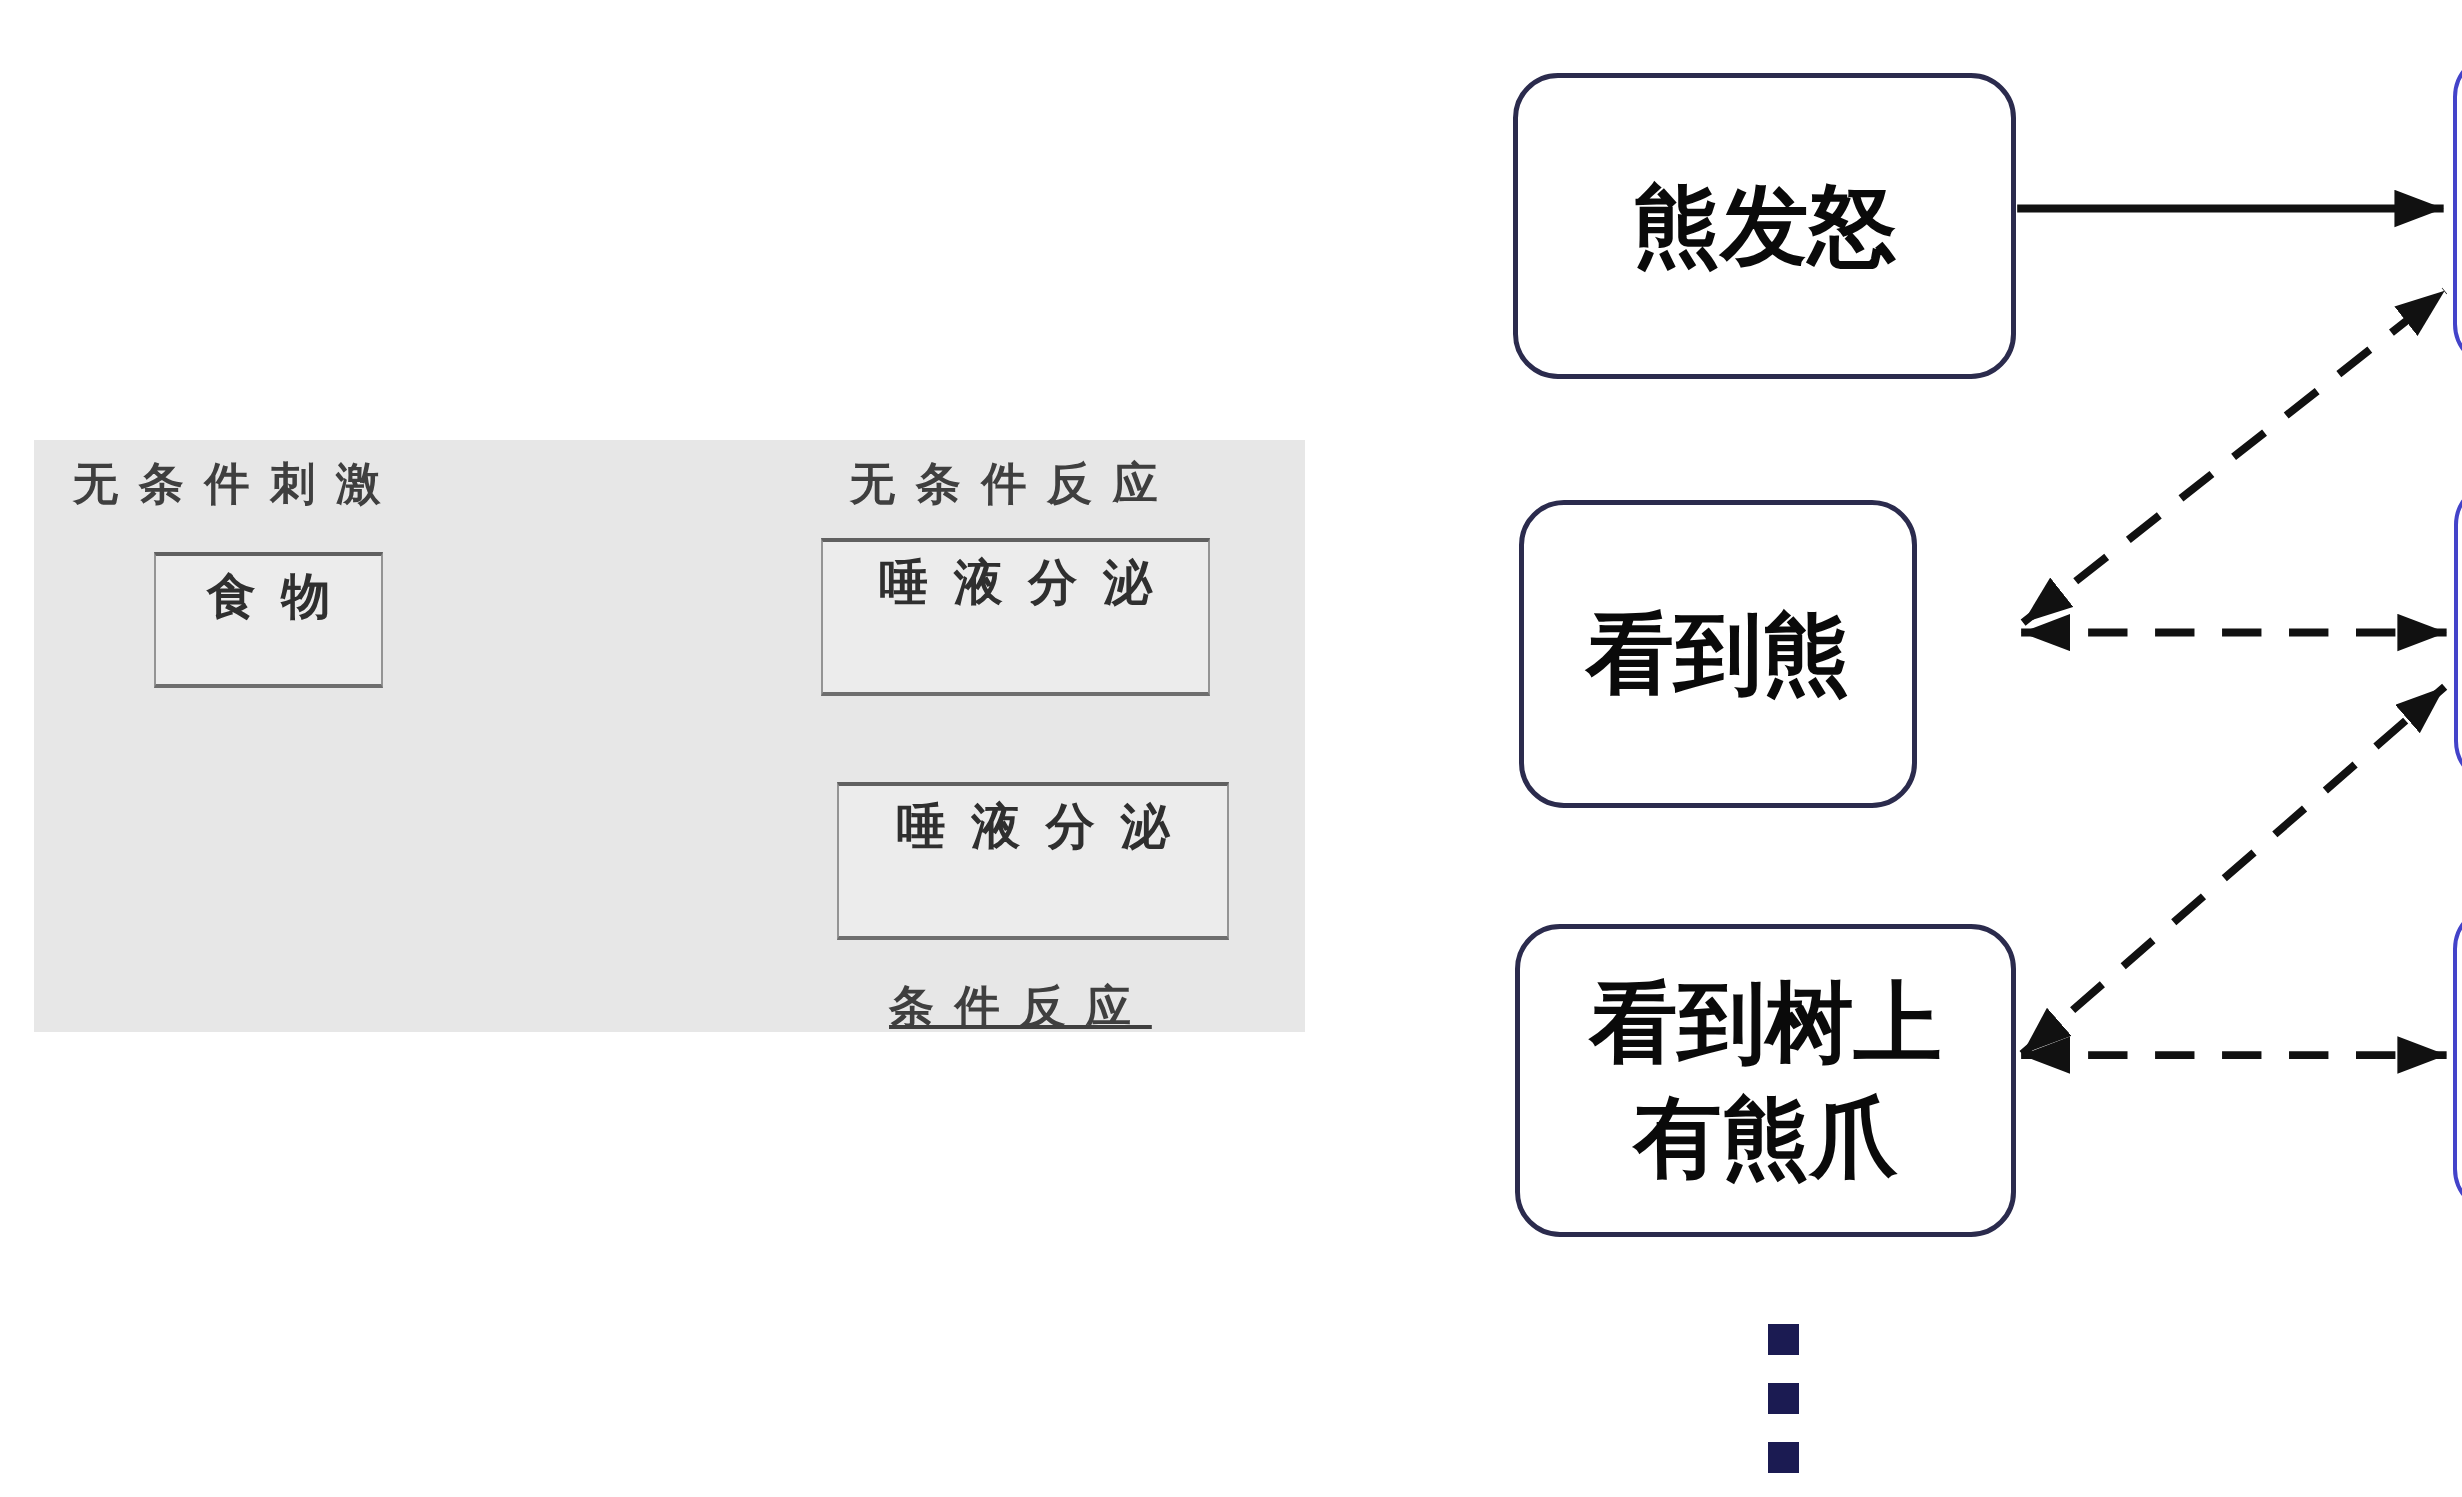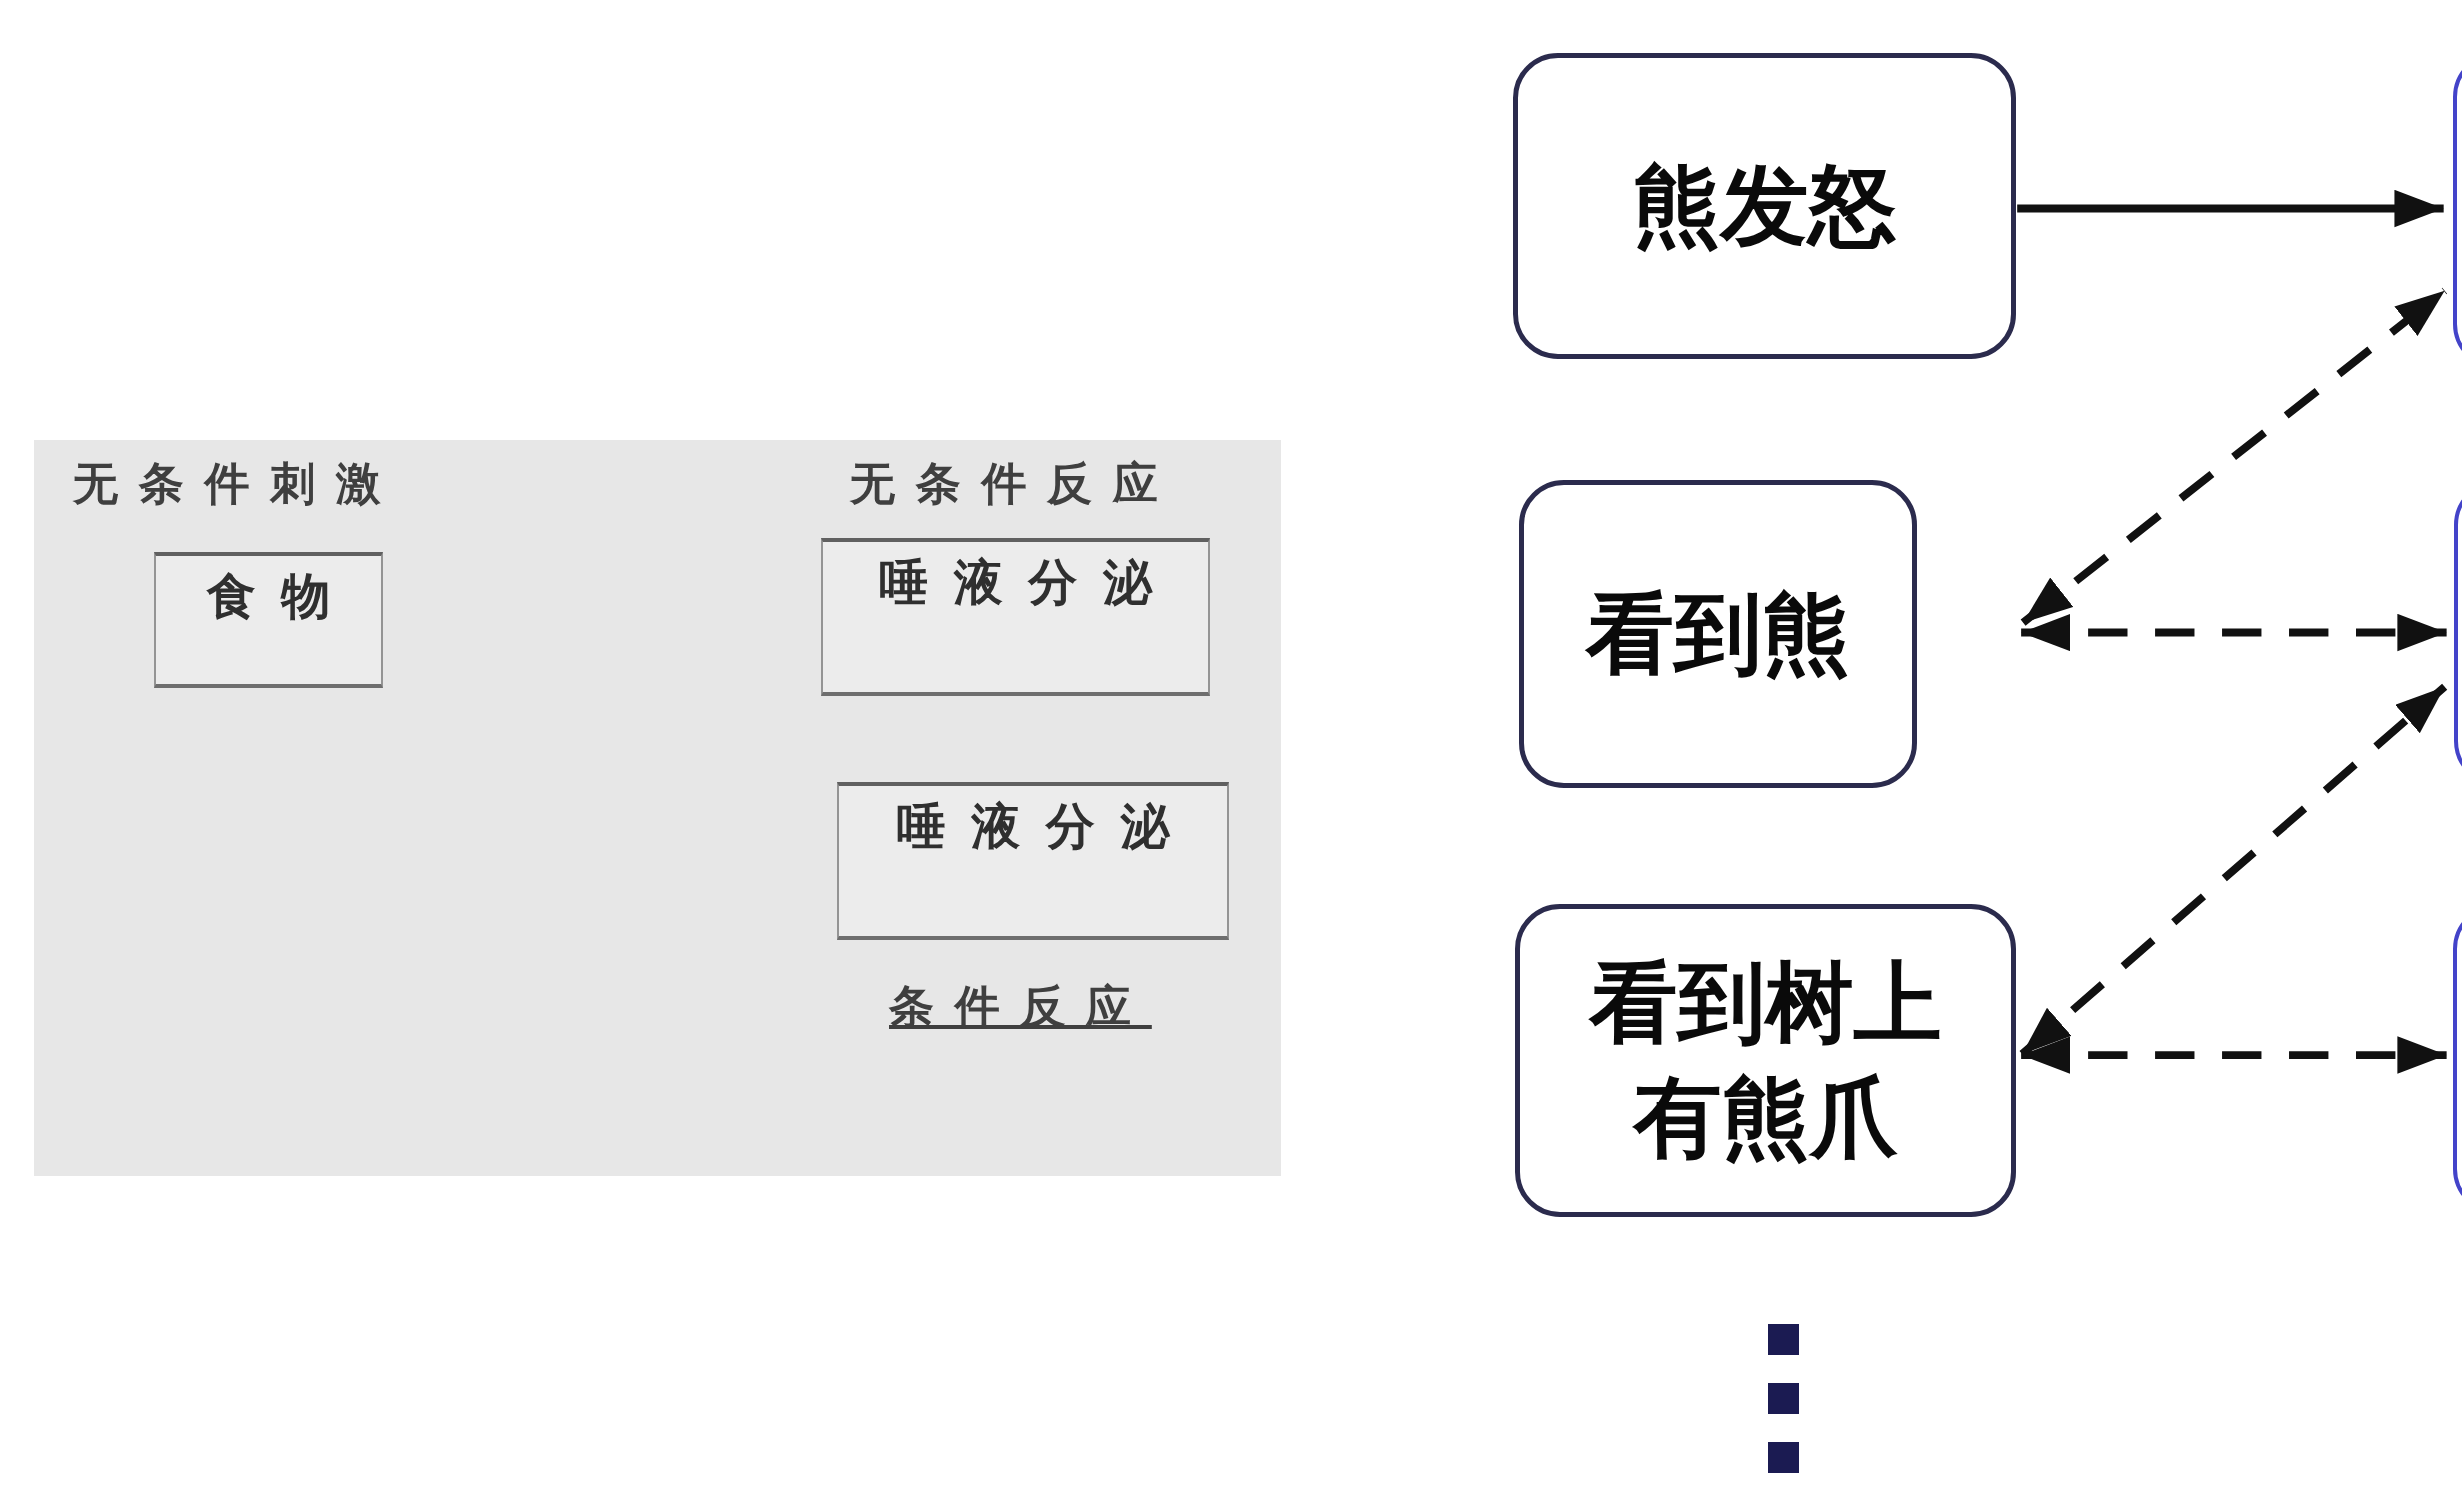--- a/index.html
+++ b/index.html
@@ -9,36 +9,36 @@
     --loop-arrow-bottom:#3040f5;
     --dots-left:#1b1b52;
     --dots-right:#3334de;
     --panel-bg:#e7e7e7;
   }
   html,body{margin:0;padding:0;background:#ffffff;}
   body{width:3306px;height:1498px;position:relative;overflow:hidden;
        font-family:"DejaVu Sans","Liberation Sans",sans-serif;}
 
   
-  .panel{position:absolute;left:34px;top:440px;width:1247px;height:736px;
-         background:var(--panel-bg);}
+  .panel{position:absolute;left:34px;top:440px;width:1247px;height:592px;
+         background:var(--panel-bg);padding-left:24px;}
   .plabel{position:absolute;color:#3f3f3f;font-size:45px;font-weight:600;
           letter-spacing:20.7px;white-space:nowrap;}
   .pbox{position:absolute;background:#ececec;
         border:2.5px solid #949494;border-top:4.9px solid #606060;border-bottom:4.4px solid #6e6e6e;
         box-sizing:border-box;display:flex;justify-content:center;align-items:flex-start;
         color:#2f2f2f;font-size:49px;font-weight:600;letter-spacing:25.6px;
         padding-top:7.9px;text-indent:25.6px;margin-left:13px;}
   .pbox span{text-indent:0;letter-spacing:25.6px;margin-right:-25.6px;}
 
   
   .rbox{position:absolute;background:#ffffff;box-sizing:border-box;border-radius:45px;
         display:flex;flex-direction:column;justify-content:center;align-items:center;
         color:#0a0a0a;font-weight:bold;font-size:88px;line-height:1.3;white-space:nowrap;}
-  .rbox.state{border:5.4px solid var(--state-border);}
+  .rbox.state{border:5.4px solid var(--state-border);margin-top:20px;}
   .rbox.value{border:4.9px solid var(--value-border);}
 
   
   .dotcol{position:absolute;display:flex;flex-direction:column;gap:28.6px;}
   .dot{width:30.5px;height:30.5px;}
   .dotcol.left .dot{background:var(--dots-left);}
 
   
   svg.overlay{position:absolute;left:0;top:0;width:3306px;height:1498px;
               pointer-events:none;}

